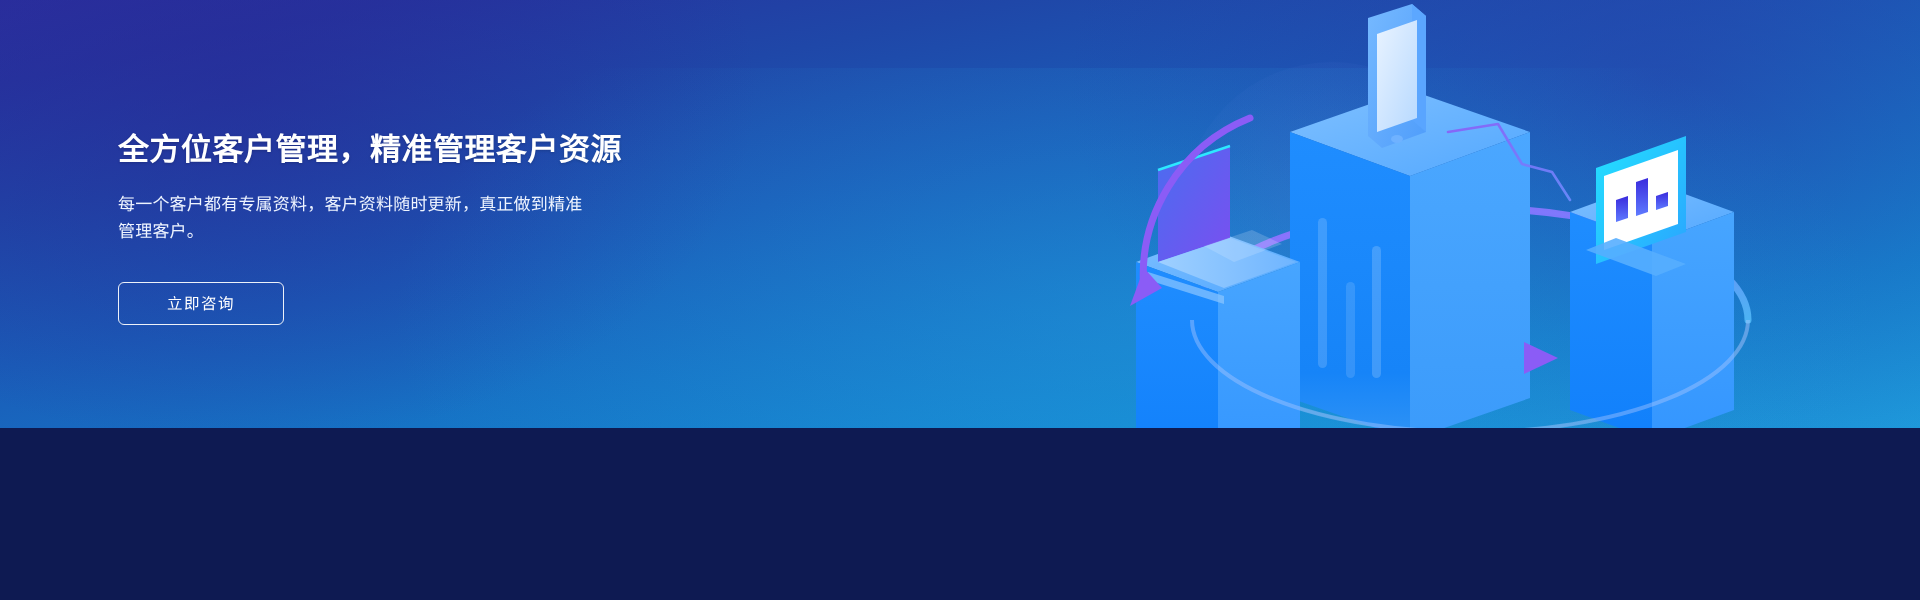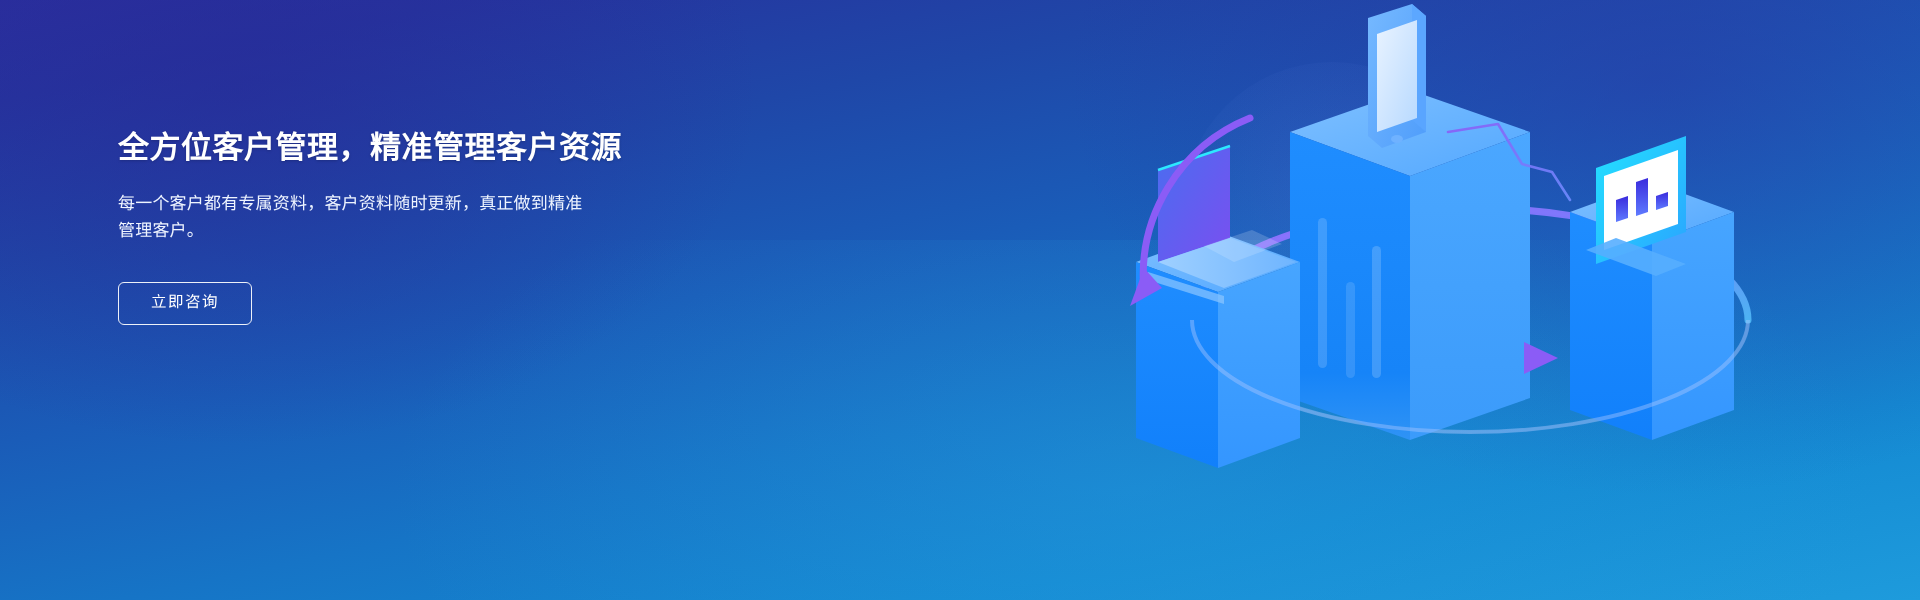--- a/index.html
+++ b/index.html
@@ -6,23 +6,23 @@
   html, body {
     margin: 0;
     padding: 0;
     background: #0e1a52;
   }
   * { box-sizing: border-box; }
 
   .banner {
     position: relative;
     width: 1920px;
-    height: 600px;
+    height: 428px;
     overflow: hidden;
-    font-family: Liberation Mono, monospace;
+    font-family: Liberation Sans, sans-serif;
     background:
       linear-gradient(168deg,
         #2a2f9e 0%,
         #25359f 10%,
         #1f47a8 26%,
         #1a5cb8 44%,
         #1674c6 62%,
         #1489d2 80%,
         #1e9bdc 100%);
   }
@@ -78,21 +78,21 @@
     margin: 22px 0 0 0;
     font-size: 17px;
     line-height: 1.55;
     color: #eef4ff;
     letter-spacing: .2px;
     max-width: 478px;
   }
   .cta {
     display: inline-block;
     margin-top: 37px;
-    padding: 13px 32px;
+    padding: 13px 48px;
     border: 1.6px solid rgba(255,255,255,.92);
     border-radius: 6px;
     background: transparent;
     color: #ffffff;
     font-size: 15.5px;
     line-height: 1;
     letter-spacing: 1.5px;
     cursor: pointer;
     font-family: inherit;
   }

